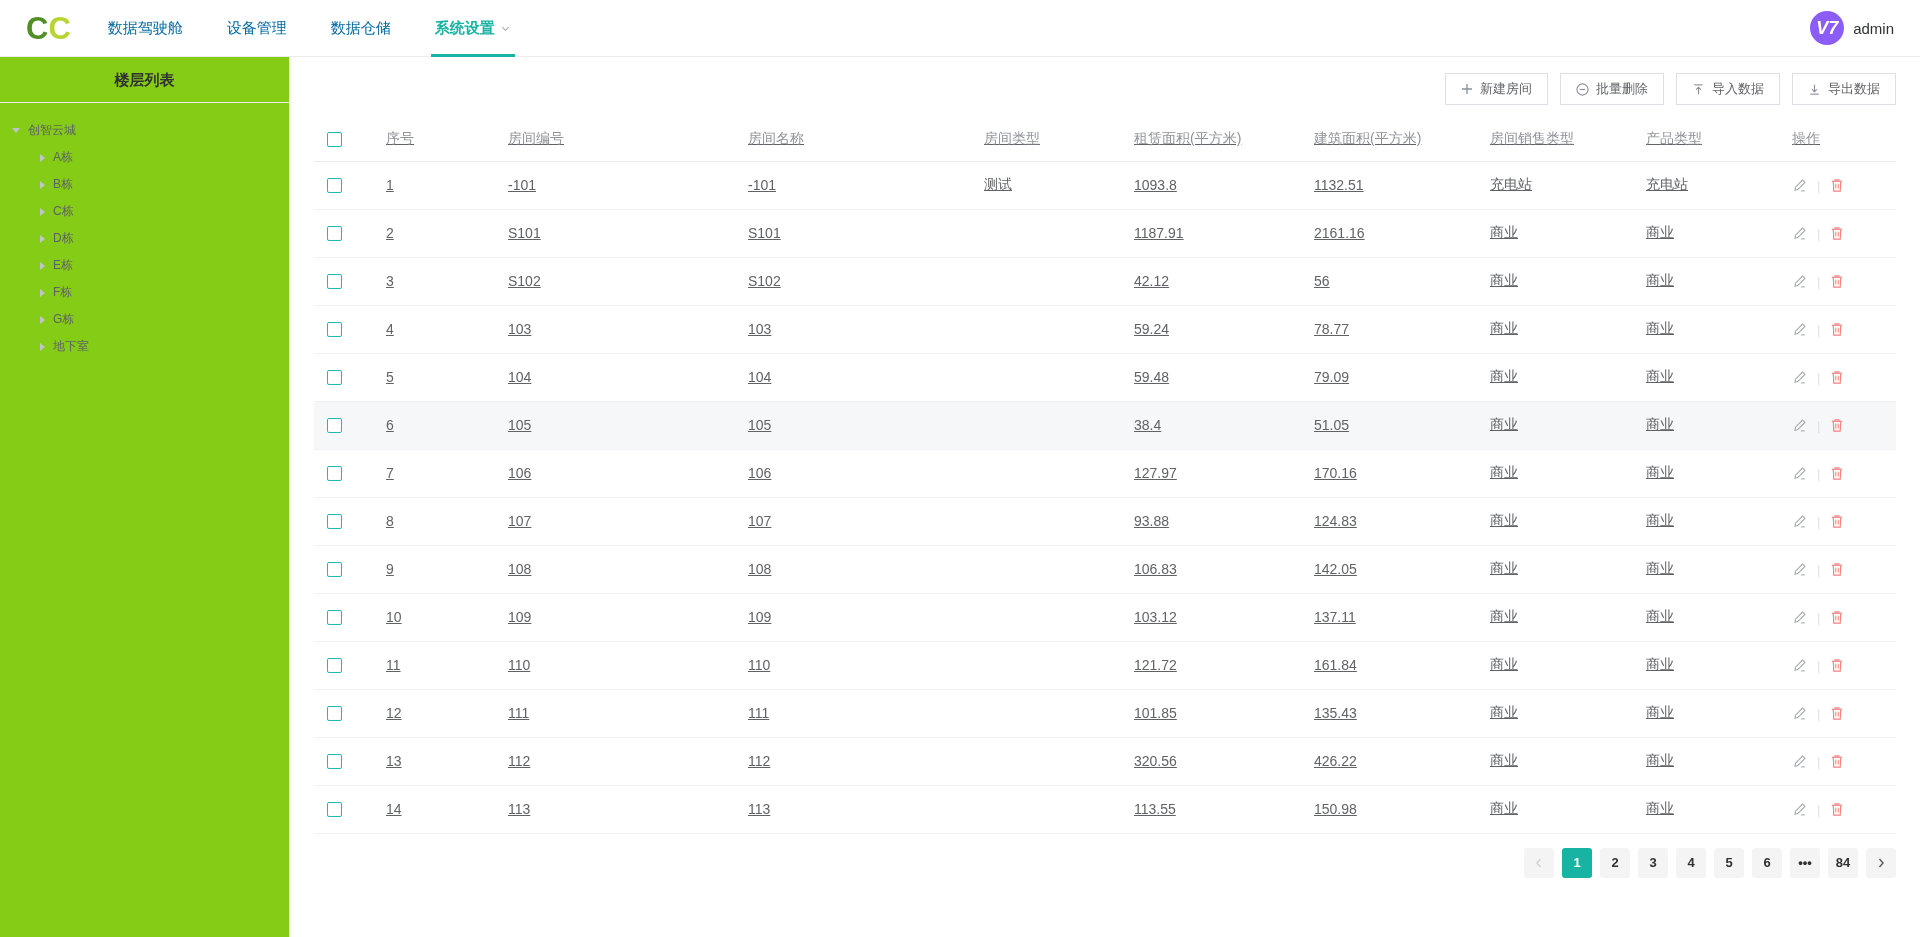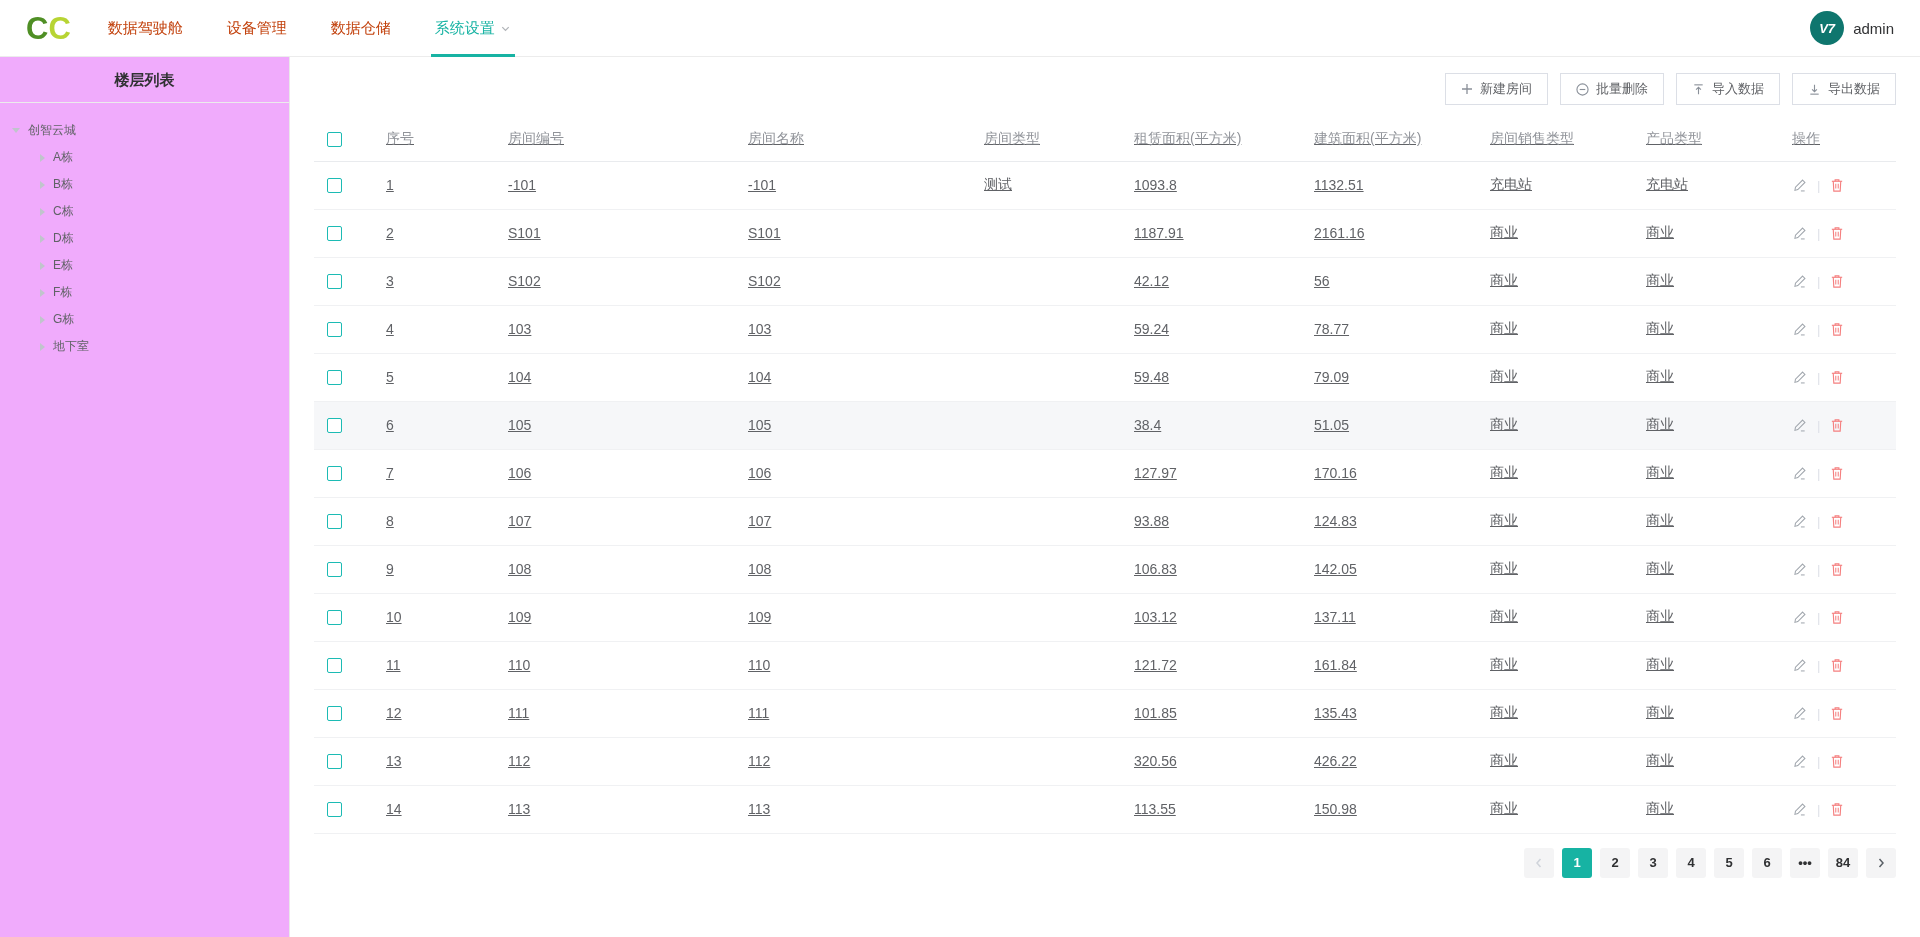--- a/index.html
+++ b/index.html
@@ -7,33 +7,33 @@
     font-family:"Liberation Sans","DejaVu Sans",sans-serif; color:#606266; }
 
   
   .navbar { height:57px; display:flex; align-items:center; padding:0 26px;
     border-bottom:1px solid #ececec; background:#fff; }
   .logo { display:flex; align-items:center; margin-right:44px; cursor:pointer; }
   .logo span { font-weight:900; font-size:31px; line-height:31px; letter-spacing:-7px; }
   .logo .c1 { color:#4f8f25; }
   .logo .c2 { color:#b7d433; padding-left:7px; }
   .nav-item { position:relative; height:57px; display:flex; align-items:center; gap:5px;
-    margin-right:44px; font-size:15px; color:#c2410c; cursor:pointer; }
-  .nav-item.active { color:#17b3a3; }
+    margin-right:44px; font-size:15px; color:#0369a1; cursor:pointer; }
+  .nav-item.active { color:#17b3a3;font-weight:bold; }
   .nav-item.active::after { content:""; position:absolute; left:-4px; right:-4px; bottom:0;
     height:3px; background:#17b3a3; }
   .nav-user { margin-left:auto; display:flex; align-items:center; gap:9px; cursor:pointer; }
-  .avatar { width:34px; height:34px; border-radius:50%; background:#0f766e; color:#fff;
+  .avatar { width:34px; height:34px; border-radius:50%; background:#8b5cf6; color:#fff;
     display:flex; align-items:center; justify-content:center;
-    font-weight:bold; font-style:italic; font-size:13px; }
+    font-weight:bold; font-style:italic; font-size:18px; }
   .nav-user .uname { font-size:15px; color:#303133; }
 
   
   .layout { display:flex; height:880px; }
-  .sidebar { width:290px; flex:0 0 290px; border-right:1px solid #e9e9e9; background:#f0abfc; }
+  .sidebar { width:290px; flex:0 0 290px; border-right:1px solid #e9e9e9; background:#84cc16; }
   .sidebar-title { height:46px; line-height:46px; text-align:center; font-size:15px;
     font-weight:bold; color:#303133; border-bottom:1px solid #ececec; }
   .tree { padding:14px 0 0 12px; font-size:12px; }
   .tree-item { display:flex; align-items:center; height:27px; cursor:pointer; color:#606266; }
   .tree-item.child { padding-left:28px; }
   .caret { width:0; height:0; margin-right:8px; flex:0 0 auto; }
   .caret.right { border-left:5px solid #c0c4cc; border-top:4px solid transparent;
     border-bottom:4px solid transparent; }
   .caret.down { border-top:5px solid #c0c4cc; border-left:4px solid transparent;
     border-right:4px solid transparent; }

